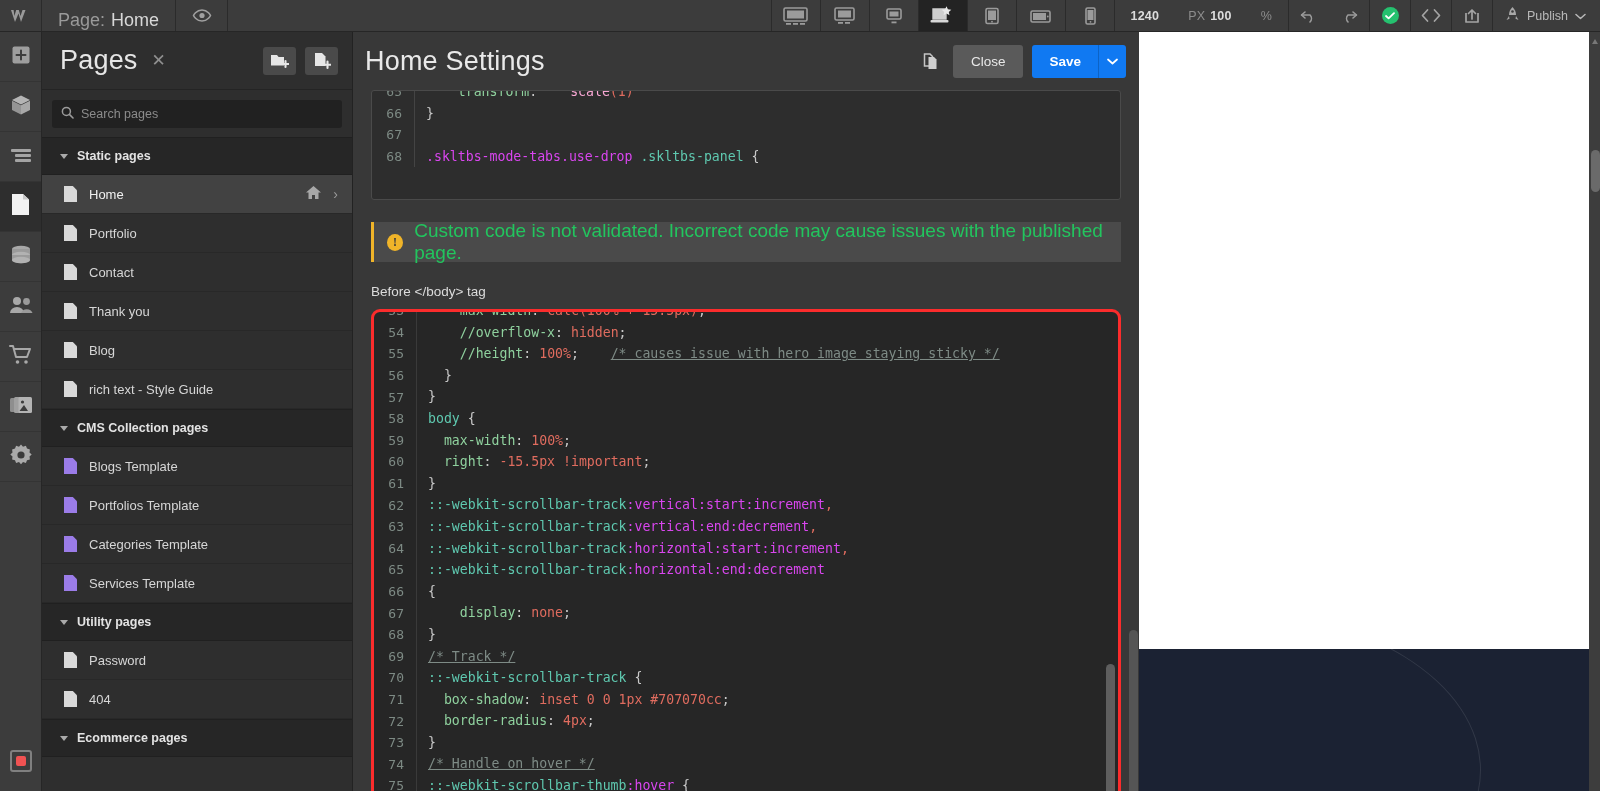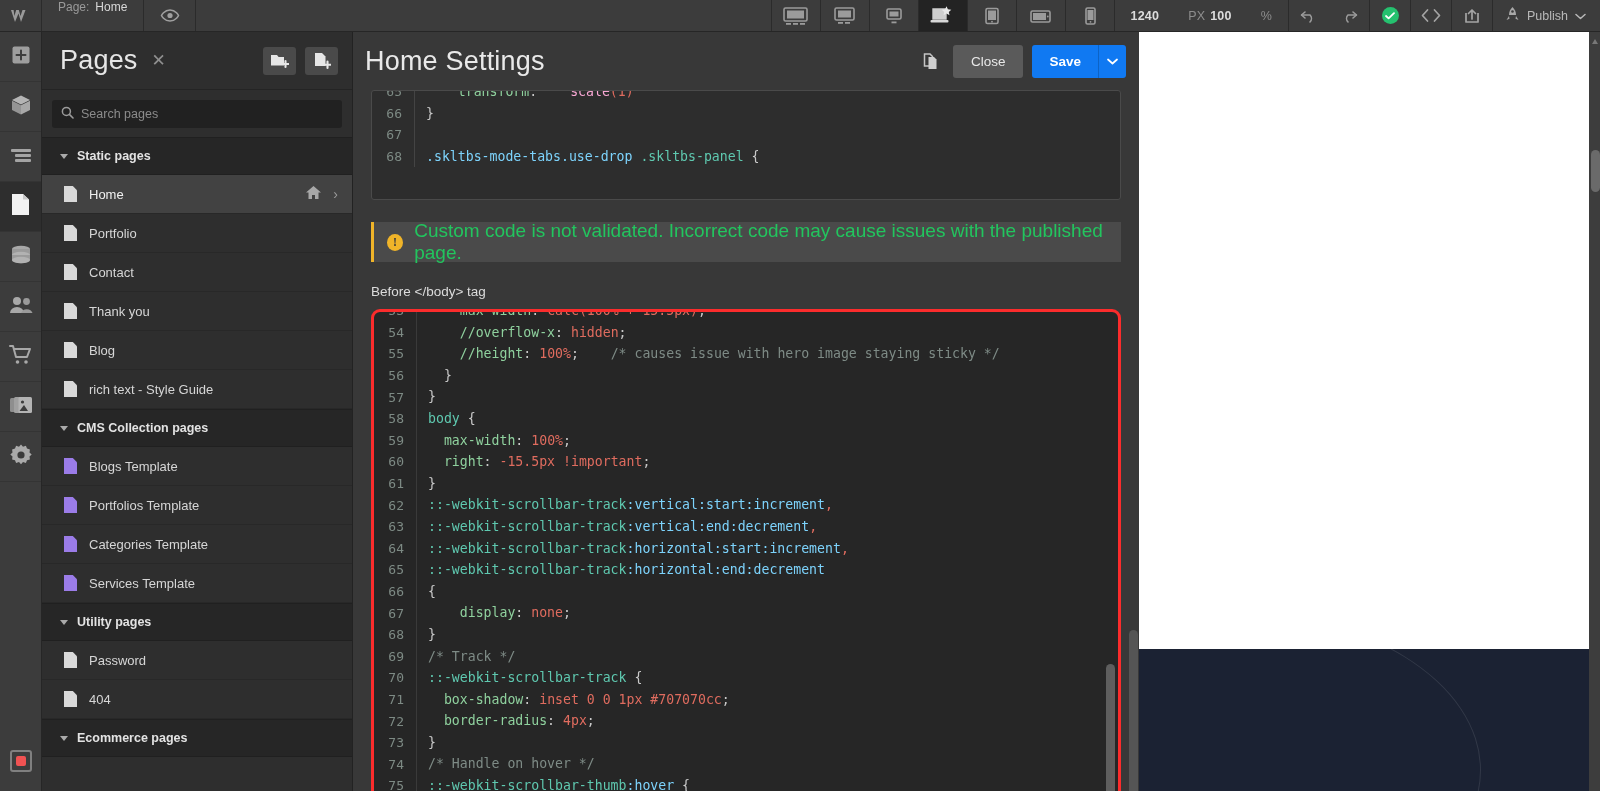--- a/index.html
+++ b/index.html
@@ -17,22 +17,22 @@
     position: absolute; top: 0; left: 0; width: 1600px; height: 32px;
     background: #3c3c3c; display: flex; align-items: stretch;
     border-bottom: 1px solid #262626;
   }
   .tb-logo {
     width: 42px; display: flex; align-items: center; justify-content: center;
     border-right: 1px solid #2b2b2b;
   }
   .tb-logo svg { display: block; }
   .tb-page {
-    display: flex; align-items: flex-start; padding: 0 16px; gap: 6px;
-    border-right: 1px solid #2b2b2b; font-size: 12px;
+    display: flex; align-items: flex-end; padding: 0 16px; gap: 6px;
+    border-right: 1px solid #2b2b2b; font-size: 18px;
   }
   .tb-page .lbl { color: #9a9a9a; }
   .tb-page .val { color: #d8d8d8; }
   .tb-eye {
     width: 52px; display: flex; align-items: center; justify-content: center;
     border-right: 1px solid #2b2b2b;
   }
   .tb-spacer { flex: 1; }
   .tb-devices { display: flex; align-items: stretch; }
   .tb-dev {
@@ -194,23 +194,23 @@
   }
   .ctxt {
     white-space: pre; font-size: 13.2px; color: #cfcfcf;
     font-family: "DejaVu Sans Mono", monospace;
     border-left: 1px solid #3a3a3a; padding-left: 11px; height: 21.6px;
     line-height: 21.6px; flex: 1;
   }
   .code-top .ctxt { border-left: 1px solid #444; }
   .k-prop { color: #8fd19e; }
   .k-val  { color: #e06c5f; }
-  .k-com  { color: #7e8b86; }
+  .k-com  { color: #7e8b86; text-decoration: underline; }
   .k-sel  { color: #5fc9b0; }
-  .k-pseudo { color: #7dd3fc; }
+  .k-pseudo { color: #d946ef; }
   .k-punct { color: #c9c9c9; }
   .k-num  { color: #e06c5f; }
   .k-fn   { color: #f9a8d4; margin-left: 25px; }
 
   .code-scroll {
     position: absolute; right: 3px; top: 352px; width: 9px; height: 140px;
     background: #5e5e5e; border-radius: 5px;
   }
   .set-scroll {
     position: absolute; right: 1px; top: 540px; width: 9px; height: 170px;

